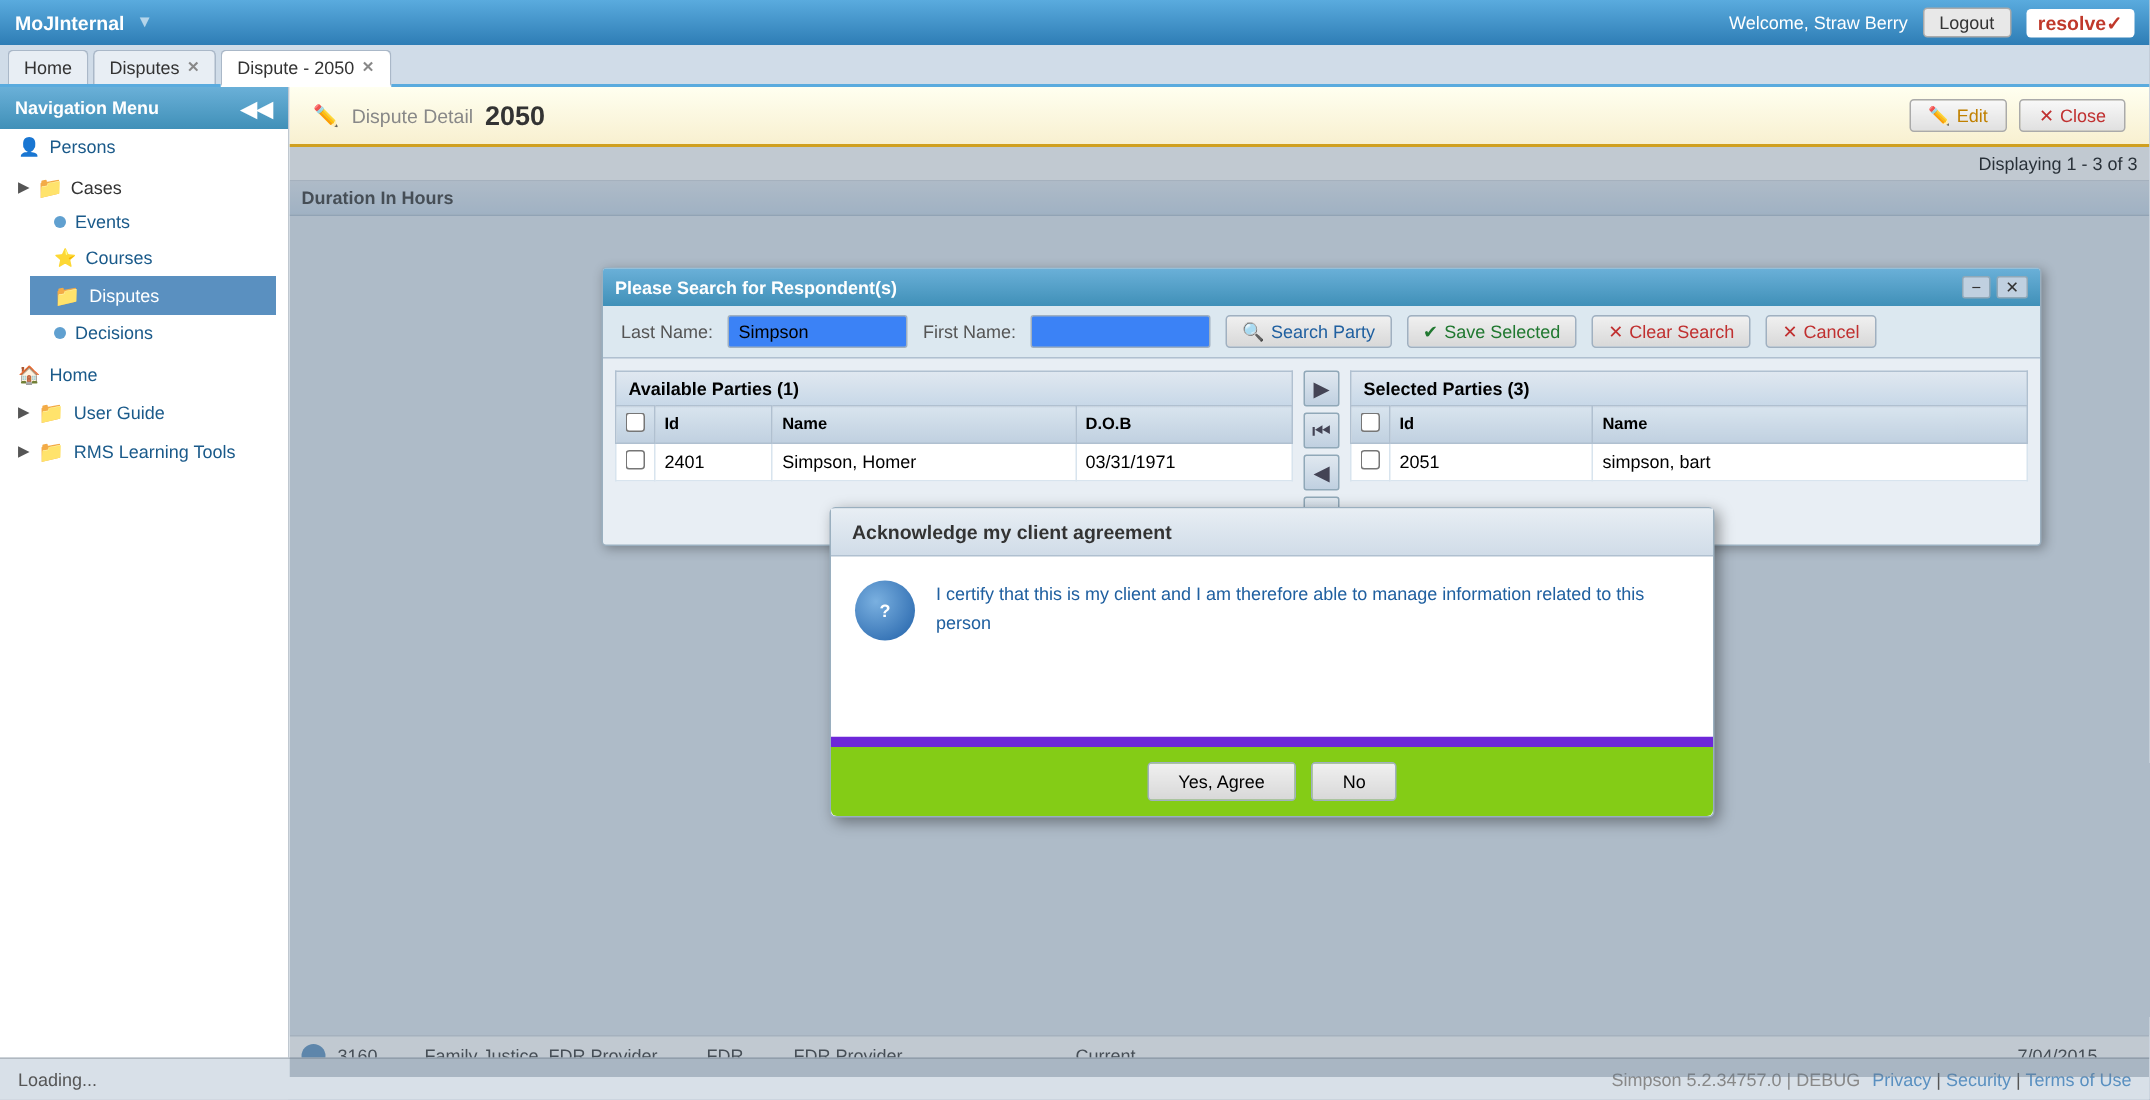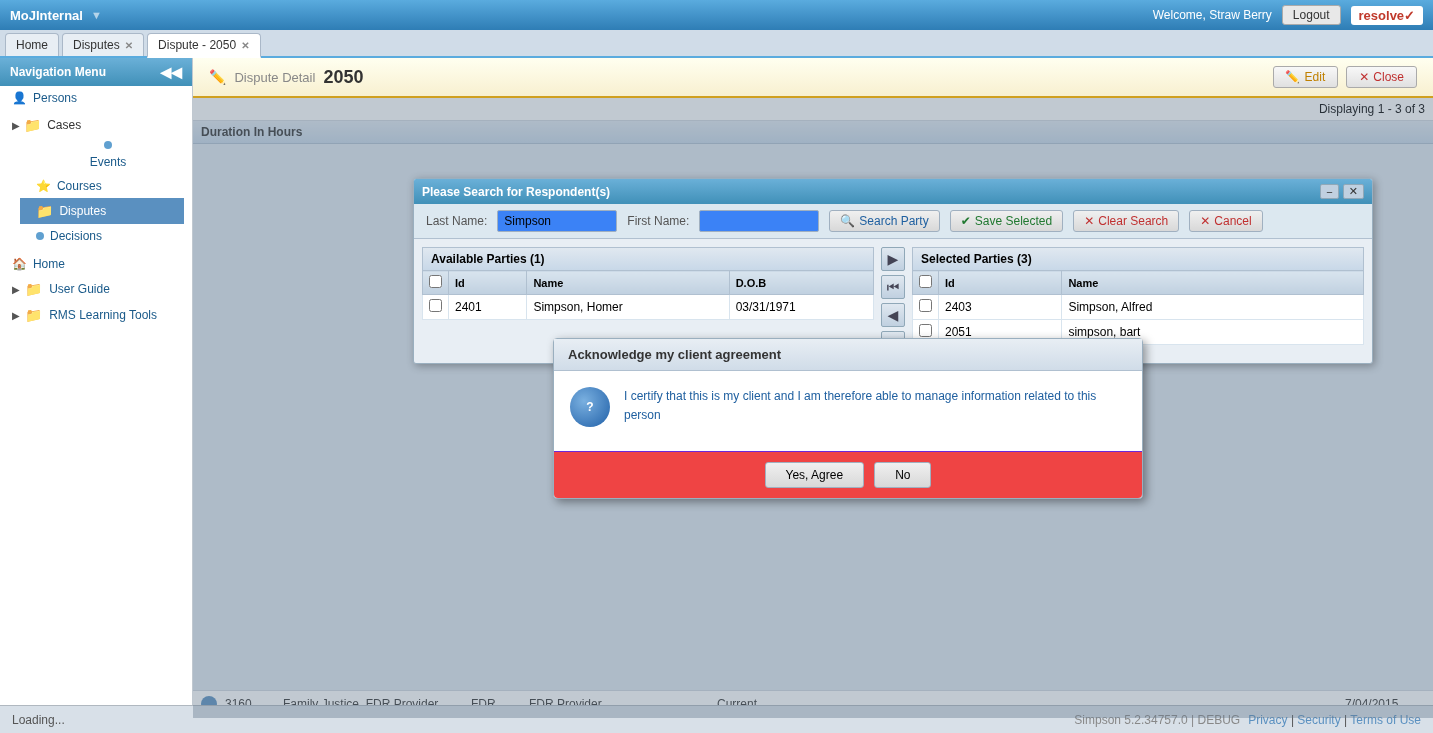--- a/index.html
+++ b/index.html
@@ -172,21 +172,21 @@
       position: absolute;
       top: 0; left: 0; right: 0; bottom: 0;
       background: rgba(100,120,140,0.4);
       z-index: 10;
     }
 
     
     #search-dialog {
       position: absolute;
       top: 80px;
-      left: 220px;
+      left: 208px;
       width: 960px;
       background: #e8eef4;
       border: 1px solid #9aafbf;
       border-radius: 3px;
       z-index: 20;
       box-shadow: 2px 2px 8px rgba(0,0,0,0.3);
     }
     #search-dialog-titlebar {
       background: linear-gradient(to bottom, #6ab0d8, #4090b8);
       color: white;
@@ -340,23 +340,24 @@
       flex-shrink: 0;
     }
     #ack-text { font-size: 12px; color: #333; line-height: 1.6; }
     #ack-text .main-text { color: #2060a0; font-size: 12px; margin-bottom: 10px; }
     #ack-text .sub-text { color: #555; font-size: 12px; }
     #ack-dialog-footer {
       padding: 10px 16px;
       display: flex;
       justify-content: center;
       gap: 10px;
-      border-top: 1px solid #6d28d9;
-      background: #ef4444;
+      border-top: 7px solid #6d28d9;
+      background: #84cc16;
       border-radius: 0 0 4px 4px;
+      margin-top: 40px;
     }
     .ack-btn {
       padding: 5px 20px;
       border: 1px solid #a0b0c0;
       border-radius: 3px;
       cursor: pointer;
       font-size: 12px;
       background: linear-gradient(to bottom, #f0f0f0, #d8d8d8);
     }
     .bottom-row-data {
@@ -427,21 +428,21 @@
       <span>Persons</span>
     </div>
 
     <div class="sidebar-group">
       <div class="sidebar-group-label">
         <span style="font-size:10px;color:#555;">▶</span>
         <span class="icon-folder">📁</span>
         <span>Cases</span>
       </div>
       <div style="padding-left:12px;">
-        <div class="sidebar-item" style="padding-left:16px;padding-right:4px;flex-direction:column;">
+        <div class="sidebar-item" style="padding-left:16px;padding-right:4px;">
           <span class="icon-dot"></span>
           <span>Events</span>
         </div>
         <div class="sidebar-item" style="padding-left:16px;padding-right:4px;">
           <span class="icon-star">⭐</span>
           <span>Courses</span>
         </div>
         <div class="sidebar-item active" style="padding-left:16px;padding-right:4px;">
           <span class="icon-folder">📁</span>
           <span>Disputes</span>
@@ -588,25 +589,20 @@
               <thead>
                 <tr>
                   <th class="checkbox-cell"><input type="checkbox" style=""></th>
                   <th>Id</th>
                   <th>Name</th>
                 </tr>
               </thead>
               <tbody>
                 <tr>
                   <td class="checkbox-cell"><input type="checkbox" style=""></td>
-                  <td>2403</td>
-                  <td>Simpson, Alfred</td>
-                </tr>
-                <tr>
-                  <td class="checkbox-cell"><input type="checkbox" style=""></td>
                   <td>2051</td>
                   <td>simpson, bart</td>
                 </tr>
               </tbody>
             </table>
           </div>
         </div>
       </div>
 
       <div id="ack-dialog">

